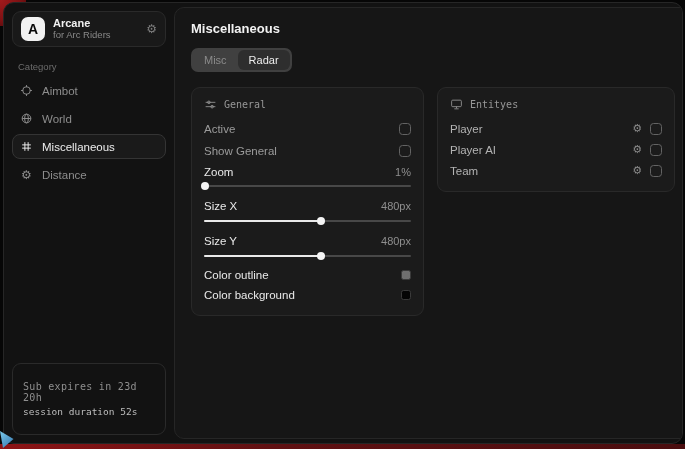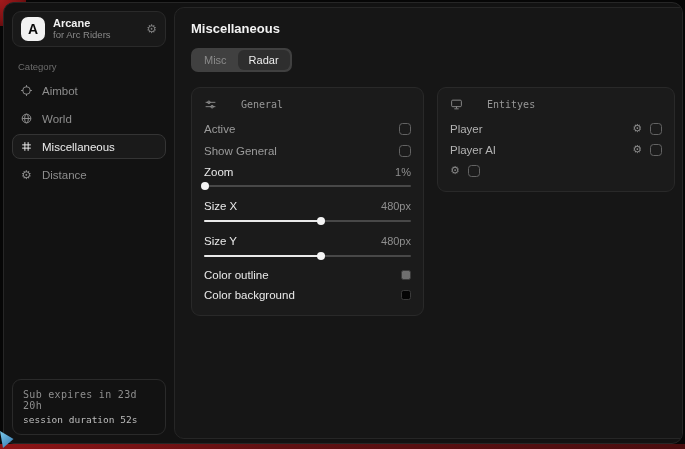--- a/index.html
+++ b/index.html
@@ -32,39 +32,39 @@
 
   .category-label { font-size:9.5px; color:#6c6c6c; margin:14px 0 6px 6px; }
 
   .nav { display:flex; flex-direction:column; gap:3px; }
   .nav-item { display:flex; align-items:center; gap:9px; height:25px; padding:0 7px;
     color:#8d8d8d; font-size:11.5px; border:1px solid transparent; border-radius:8px; cursor:pointer; }
   .nav-item.selected { color:#ededed; background:#1a1a1a; border-color:#343434; }
   .nav-item svg { width:13px; height:13px; stroke:currentColor; fill:none; stroke-width:1.8; flex:0 0 13px; }
   .nav-item .glyph { font-family:"DejaVu Sans",sans-serif; font-size:12px; width:13px; text-align:center; }
 
-  .sub-card { margin-top:auto; border:1px solid #2a2a2a; border-radius:9px; padding:9px 10px;
+  .sub-card { margin-top:auto; border:1px solid #2a2a2a; border-radius:9px; padding:17px 10px;
     font-family:"DejaVu Sans Mono", monospace; }
   .sub-line1 { font-size:10px; color:#8f8f8f; letter-spacing:0.3px; }
   .sub-line2 { font-size:9.5px; color:#bdbdbd; margin-top:3px; }
 
   
   .main { flex:1; margin:4px 4px 4px 0; background:#161616; border:1px solid #262626;
     border-radius:10px; padding:13px 16px; }
   .page-title { font-size:13px; font-weight:bold; color:#f2f2f2; }
 
   .tabs { display:inline-flex; background:#404040; border-radius:7px; padding:2px; margin-top:12px; }
   .tab { font-size:11px; color:#8a8a8a; padding:4px 11px; border-radius:6px; cursor:pointer; }
   .tab.active { background:#2e2e2e; color:#ececec; }
 
   .panels { display:flex; gap:13px; margin-top:15px; align-items:flex-start; }
   .panel { background:#1b1b1b; border:1px solid #292929; border-radius:9px; padding:10px 12px; }
   .panel-general { width:233px; }
   .panel-entities { width:238px; }
-  .panel-head { display:flex; align-items:center; gap:24px; color:#979797;
+  .panel-head { display:flex; align-items:center; gap:7px; color:#979797;
     font-family:"DejaVu Sans Mono", monospace; font-size:10px; margin-bottom:7px; }
   .panel-head svg { width:13px; height:13px; stroke:currentColor; fill:none; stroke-width:1.6; }
 
   .row { display:flex; align-items:center; justify-content:space-between; height:22px; }
   .row-label { font-size:11.5px; color:#9b9b9b; }
   .row-label.bright { color:#e9e9e9; }
   .row-value { font-size:11px; color:#8f8f8f; }
 
   .checkbox { width:12px; height:12px; border:1.5px solid #636363; border-radius:3.5px;
     background:transparent; cursor:pointer; }
@@ -238,20 +238,21 @@
           <span class="ent-label">Player</span>
           <span class="ent-gear">⚙</span>
           <span class="checkbox"></span>
         </div>
         <div class="ent-row">
           <span class="ent-label">Player AI</span>
           <span class="ent-gear">⚙</span>
           <span class="checkbox"></span>
         </div>
         <div class="ent-row">
+          <span class="ent-label">Team</span>
           <span class="ent-gear">⚙</span>
           <span class="checkbox"></span>
         </div>
       </div>
 
     </div>
   </div>
 </div>
 
 </body></html>

